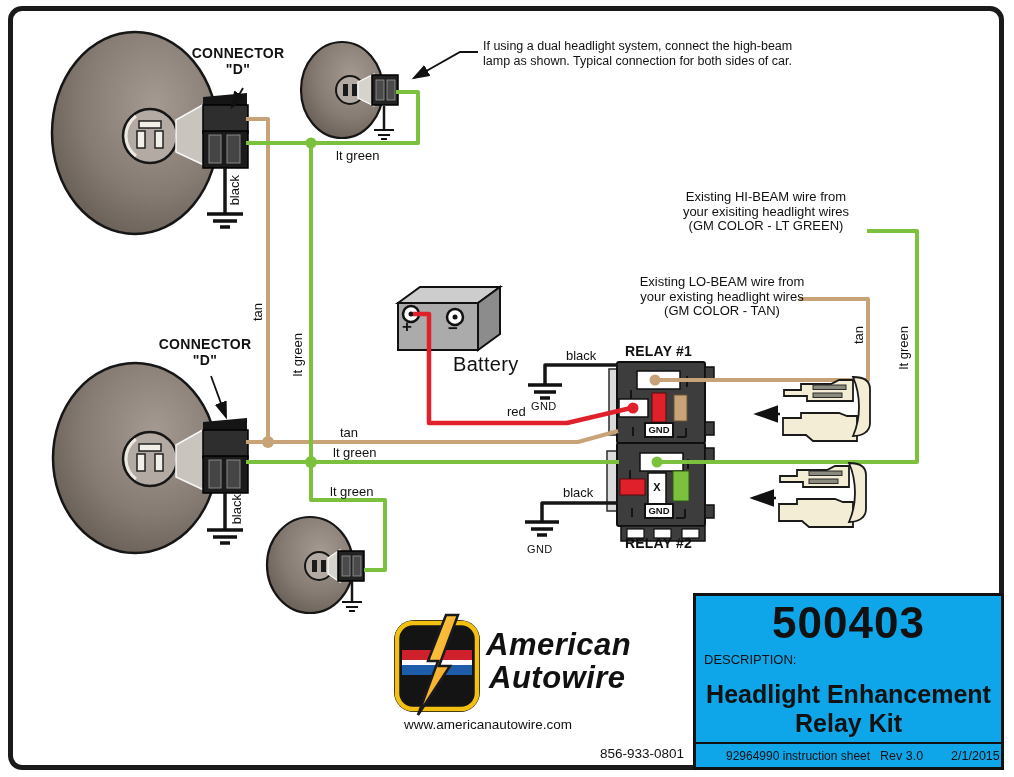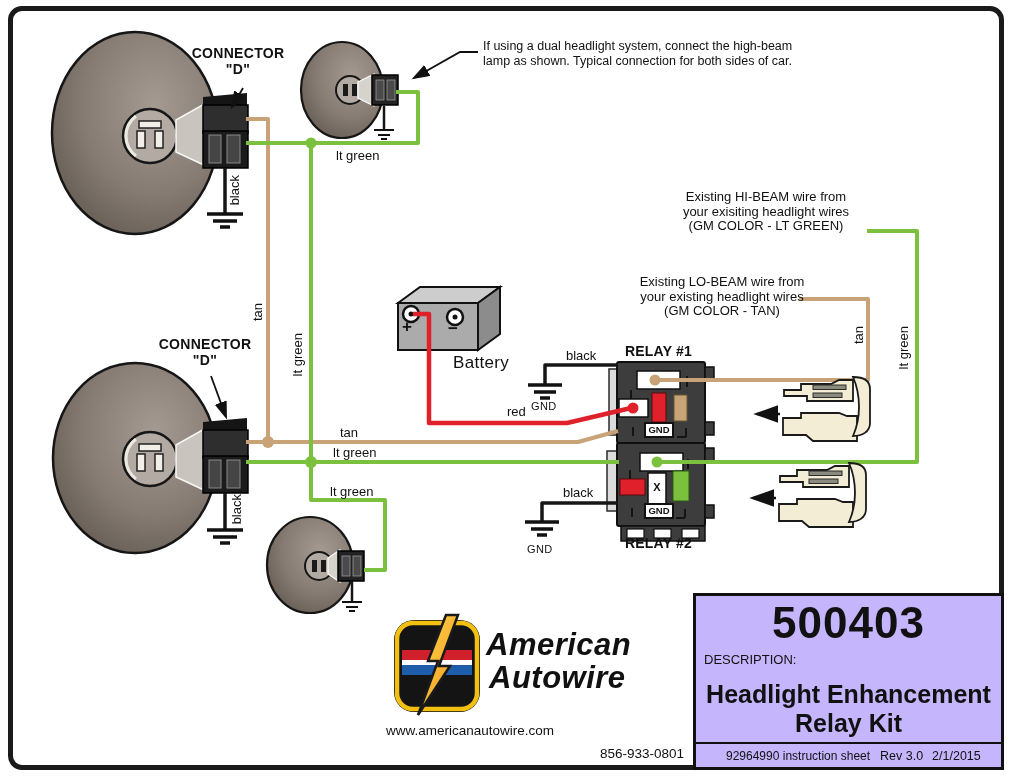--- a/index.html
+++ b/index.html
@@ -12,30 +12,30 @@
   .vlab{position:absolute;writing-mode:vertical-rl;transform:rotate(180deg);
         font-size:13px;white-space:nowrap;color:#111;}
   .center{text-align:center;}
   .note-line{white-space:nowrap;font-size:12.5px;line-height:15px;}
   .beam{line-height:14.5px;font-size:13px;}
   .conn-label{font-weight:bold;font-size:14px;line-height:16px;text-align:center;letter-spacing:.3px;}
   .gnd-box{position:absolute;width:30px;height:16px;background:#fff;border:2px solid #111;
            box-sizing:border-box;font-size:9.5px;font-weight:bold;text-align:center;line-height:12px;}
   .gnd-lab{font-size:11px;letter-spacing:.4px;}
   .relay-lab{font-weight:bold;font-size:14px;letter-spacing:.2px;}
-  .tb{position:absolute;left:693px;top:593px;width:311px;height:177px;background:#c4b5fd;
+  .tb{position:absolute;left:693px;top:593px;width:311px;height:177px;background:#0ea5e9;
       border:3px solid #111;box-sizing:border-box;}
   .tb .num{position:absolute;left:0;top:2px;width:100%;text-align:center;
            font-size:44px;font-weight:bold;letter-spacing:1px;}
   .tb .desc{position:absolute;left:8px;top:56px;font-size:13px;}
   .tb .ttl{position:absolute;left:0;top:84px;width:100%;text-align:center;
            font-size:25px;font-weight:bold;line-height:29px;}
   .tb .divider{position:absolute;left:0;top:146px;width:100%;border-top:2px solid #111;}
   .tb .sheet{position:absolute;left:30px;top:153px;font-size:12px;}
-  .tb .revrow{position:absolute;left:184px;top:153px;font-size:12.5px;display:flex;gap:9px;}
+  .tb .revrow{position:absolute;left:184px;top:153px;font-size:12.5px;display:flex;gap:28px;}
   .brand{position:absolute;font-weight:bold;font-style:italic;font-size:31px;
          letter-spacing:.5px;white-space:nowrap;}
   .small-contact{position:absolute;font-size:13.5px;white-space:nowrap;}
   .batt-sign{position:absolute;font-size:17px;font-weight:bold;}
   .xlab{position:absolute;font-size:11px;font-weight:bold;}
 </style>
 </head>
 <body>
 
 <div id="stage">
@@ -266,27 +266,27 @@
 
   <div class="lab gnd-lab" style="left:531px;top:400px;">GND</div>
   <div class="lab gnd-lab" style="left:527px;top:543px;">GND</div>
   <div class="gnd-box" style="left:644px;top:422px;">GND</div>
   <div class="gnd-box" style="left:644px;top:503px;">GND</div>
   <div class="xlab" style="left:648px;top:481px;width:18px;text-align:center;">X</div>
 
   <div class="lab relay-lab" style="left:625px;top:343px;">RELAY #1</div>
   <div class="lab relay-lab" style="left:625px;top:535px;">RELAY #2</div>
 
-  <div class="lab" style="left:453px;top:353px;font-size:17px;letter-spacing:.3px;">Battery</div>
+  <div class="lab" style="left:453px;top:353px;font-size:20px;letter-spacing:.3px;">Battery</div>
   <div class="batt-sign" style="left:402px;top:317px;">+</div>
   <div class="batt-sign" style="left:448px;top:319px;">−</div>
 
   <div class="brand" style="left:486px;top:627px;">American</div>
   <div class="brand" style="left:489px;top:660px;">Autowire</div>
-  <div class="small-contact" style="left:386px;top:717px;margin-top:6px;">www.americanautowire.com</div>
+  <div class="small-contact" style="left:404px;top:717px;">www.americanautowire.com</div>
   <div class="small-contact" style="left:600px;top:717px;margin-top:29px;">856-933-0801</div>
 
   <div class="tb">
     <div class="num">500403</div>
     <div class="desc">DESCRIPTION:</div>
     <div class="ttl">
       <div>Headlight Enhancement</div>
       <div>Relay Kit</div>
     </div>
     <div class="divider"></div>

